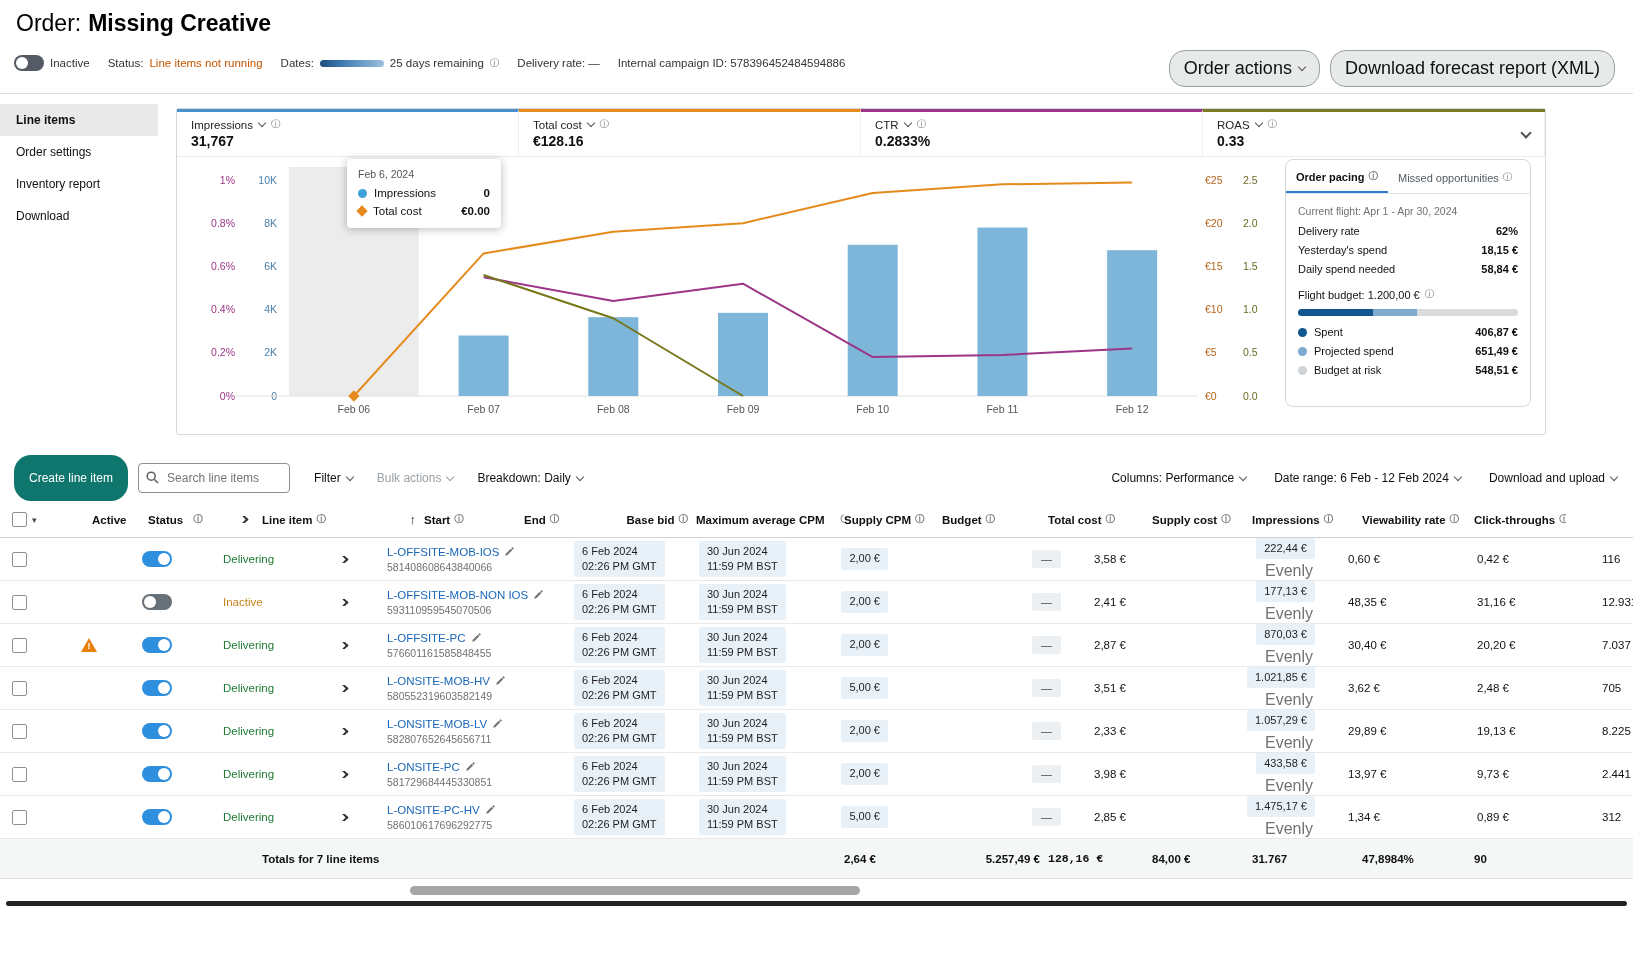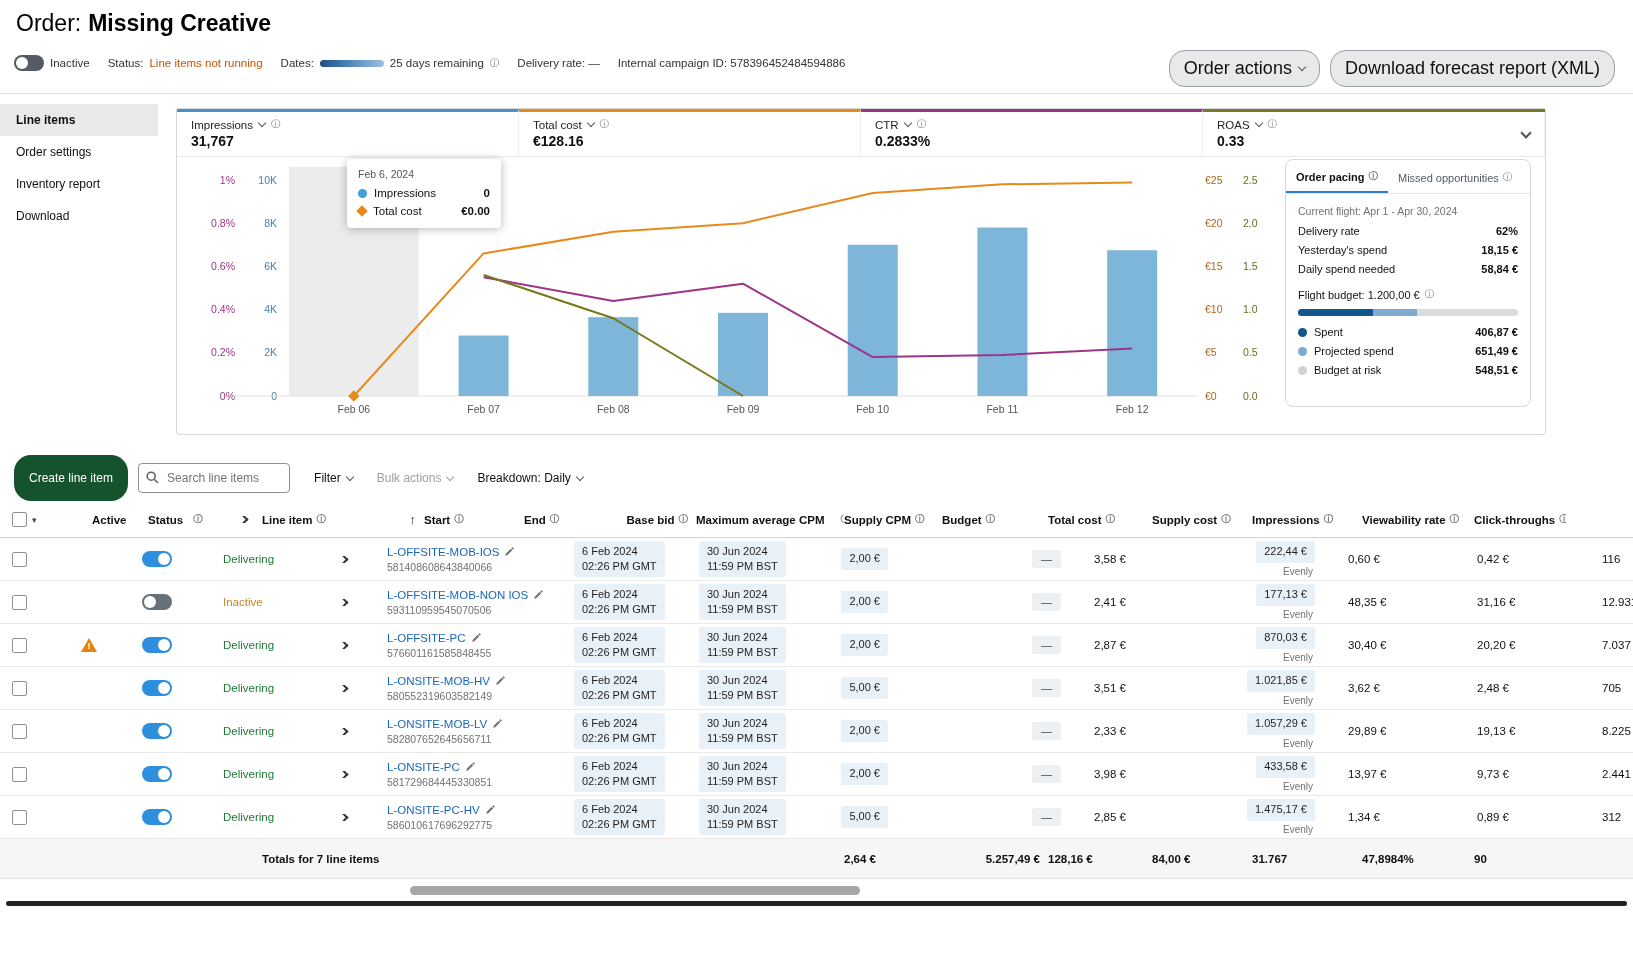--- a/index.html
+++ b/index.html
@@ -52,21 +52,21 @@
   .p-stat{display:flex;justify-content:space-between;font-size:11px;margin:7px 0;}
   .p-stat .v{font-weight:700;}
   .p-budget{font-size:11px;margin-top:13px;display:flex;gap:5px;align-items:center;}
   .p-bar{height:7px;border-radius:4px;background:#d9dbdd;margin:8px 0 10px;display:flex;overflow:hidden;}
   .p-bar .seg{height:100%;}
   .p-legend-row{display:flex;align-items:center;gap:7px;font-size:11px;margin:7px 0;}
   .p-legend-row .v{margin-left:auto;font-weight:700;}
 
   
   .toolbar{position:absolute;left:0;top:456px;width:100%;height:44px;display:flex;align-items:center;padding:0 16px 0 14px;font-size:12px;}
-  .btn-primary{background:#14532d;color:#fff;border:none;border-radius:17px;padding:16px 15px;font-size:12px;cursor:pointer;font-family:inherit;}
+  .btn-primary{background:#0f766e;color:#fff;border:none;border-radius:17px;padding:16px 15px;font-size:12px;cursor:pointer;font-family:inherit;}
   .search-box{position:relative;margin-left:10px;}
   .search-box input{width:152px;height:30px;border:1px solid #8d9196;border-radius:4px;padding:0 8px 0 28px;font-size:12px;color:#333;font-family:inherit;}
   .search-icon{position:absolute;left:8px;top:8px;}
   .tb-item{margin-left:24px;display:flex;align-items:center;gap:6px;color:#0f1111;cursor:pointer;}
   .tb-item.disabled{color:#9aa0a6;}
   .tb-right{margin-left:auto;display:flex;}
   .tb-right .tb-item{margin-left:28px;}
 
   
   .table{position:absolute;left:0;top:502px;width:1633px;}
@@ -75,21 +75,21 @@
   .tbody-row{height:43px;font-size:11.5px;background:#fff;gap:25px;}
   .c{padding-right:8px;display:flex;align-items:center;min-width:0;overflow:hidden;white-space:nowrap;}
   .c.right{justify-content:flex-end;}
   .c.col{flex-direction:column;align-items:flex-start;justify-content:center;}
   .c.colr{flex-direction:column;align-items:flex-end;justify-content:center;}
   .li-top{display:flex;align-items:center;gap:5px;}
   .li-link{color:#1a66b8;text-decoration:none;font-size:11.5px;}
   .li-id{color:#6f7373;font-size:10.5px;margin-top:3px;}
   .pill{background:#e9f1f8;border-radius:2px;padding:3px 8px;font-size:11px;line-height:1.4;color:#1f1f1f;}
   .dash-pill{background:#edf0f2;border-radius:2px;padding:3px 9px;font-size:11px;color:#444;}
-  .evenly{font-size:10px;color:#6f7373;margin-top:3px;padding-right:2px;}
+  .evenly{font-size:16px;color:#6f7373;margin-top:3px;padding-right:2px;}
   .st-delivering{color:#1e7a34;}
   .st-inactive{color:#c7841e;}
   .totals{height:40px;background:#f5f6f6;font-weight:700;font-size:11.5px;border-bottom:1px solid #e0e0e0;}
 
   
   .toggle{width:30px;height:16px;border-radius:9px;position:relative;display:inline-block;flex:none;cursor:pointer;}
   .toggle.on{background:#2e8fdf;}
   .toggle.off{background:#687078;}
   .toggle.dark{background:#545b64;}
   .toggle .knob{position:absolute;top:2px;width:12px;height:12px;border-radius:50%;background:#fff;}
@@ -335,20 +335,34 @@
         <span class="chev"></span>
       </span>
     <span class="tb-item disabled">
         <span>Bulk actions</span>
         <span class="chev" style="border-color:#9aa0a6;"></span>
       </span>
     <span class="tb-item">
         <span>Breakdown: Daily</span>
         <span class="chev"></span>
       </span>
+    <span class="tb-right">
+      <span class="tb-item">
+          <span>Columns: Performance</span>
+          <span class="chev"></span>
+        </span>
+      <span class="tb-item">
+          <span>Date range: 6 Feb - 12 Feb 2024</span>
+          <span class="chev"></span>
+        </span>
+      <span class="tb-item">
+          <span>Download and upload</span>
+          <span class="chev"></span>
+        </span>
+    </span>
   </div>
 
   <div class="table">
     <div class="trow thead">
       <div class="c">
         <span class="checkbox"></span>
         <span class="hcaret">▾</span>
       </div>
       <div class="c"></div>
       <div class="c">
@@ -738,21 +752,21 @@
           <div class="c">312</div>
           <div class="c">36,6559%</div>
           <div class="c">1</div>
         </div>
       </div>
 
     <div class="trow totals">
       <div class="c" style="grid-column:6;">Totals for 7 line items</div>
       <div class="c" style="grid-column:11;">2,64 €</div>
       <div class="c right" style="grid-column:12;">5.257,49 €</div>
-      <div class="c" style="grid-column:13;">128,16 €</div>
+      <div class="c" style="grid-column:13;font-family:Liberation Mono, monospace;">128,16 €</div>
       <div class="c" style="grid-column:14;">84,00 €</div>
       <div class="c" style="grid-column:15;">31.767</div>
       <div class="c" style="grid-column:16;">47,8984%</div>
       <div class="c" style="grid-column:17;">90</div>
     </div>
   </div>
 
   <div class="hscroll-thumb"></div>
   <div class="bottom-edge"></div>
 </div>

